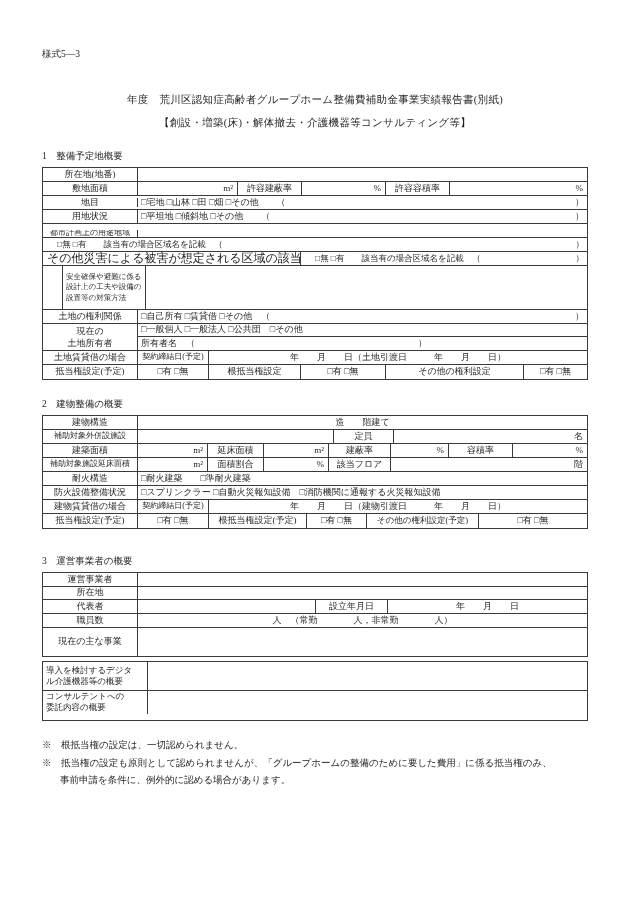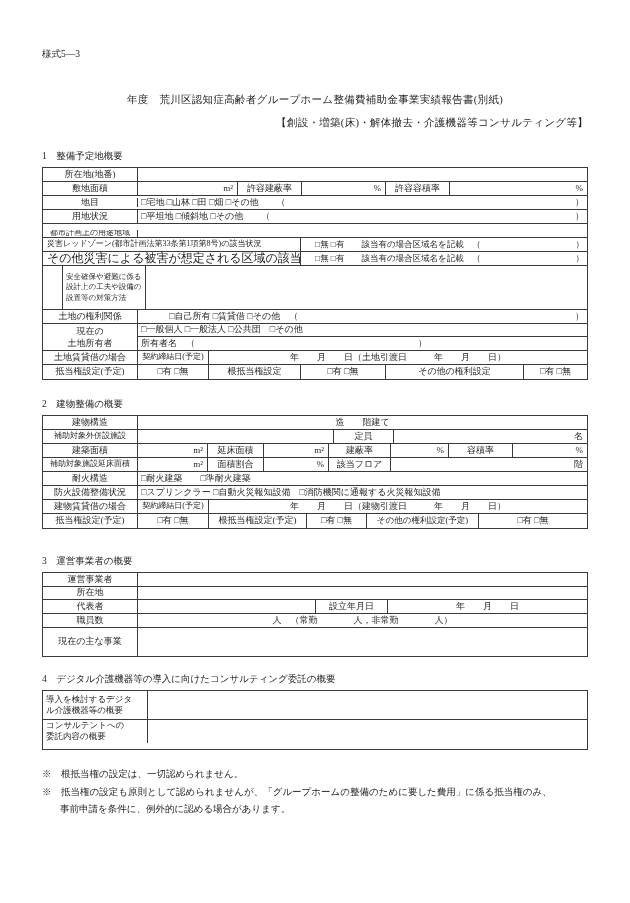--- a/index.html
+++ b/index.html
@@ -7,21 +7,21 @@
     width:630px;height:903px;background:#e8e8e8;
     font-family:"Liberation Serif","DejaVu Serif",serif;
   }
   .page{
     position:relative;width:630px;height:903px;background:#ffffff;
     color:#1f1f1f;font-size:9px;overflow:hidden;box-sizing:border-box;
     padding:0 42px;
   }
   .form-number{padding-top:48px;font-size:9.5px;}
   .doc-title{margin-top:32px;text-align:center;font-size:10.5px;letter-spacing:.3px;}
-  .doc-subtitle{margin-top:9px;text-align:right;font-size:10.5px;letter-spacing:.3px;}
+  .doc-subtitle{margin-top:9px;text-align:center;font-size:10.5px;letter-spacing:.3px;}
   .sec-h{font-size:9.5px;}
   .sec-h-1{margin-top:20px;}
   .sec-h-2{margin-top:18px;}
   .sec-h-3{margin-top:26px;}
   .sec-h-4{margin-top:16px;}
   .jtable{
     margin-top:4px;border:1px solid #3a3a3a;width:546px;box-sizing:border-box;
     background:#fff;
   }
   .jrow{display:flex;box-sizing:border-box;}
@@ -80,21 +80,20 @@
           <div class="jcell paren" style="flex: 1 1 0px;">
             <span>□平坦地 □傾斜地 □その他　　（</span>
             <span>）</span>
           </div>
         </div>
         <div class="jrow" style="height: 14px;">
           <div class="jcell a-c" style="width: 95px; font-size: 8px; margin-top: 6px;">都市計画上の用途地域</div>
           <div class="jcell" style="flex: 1 1 0px;"></div>
         </div>
         <div class="jrow" style="height: 14px;">
-          <div class="jcell a-l" style="width: 258px; font-size: 8px;">災害レッドゾーン(都市計画法第33条第1項第8号)の該当状況</div>
           <div class="jcell paren" style="flex: 1 1 0px; font-size: 8.5px; padding-left: 14px;">
             <span>□無 □有　　該当有の場合区域名を記載　（</span>
             <span>）</span>
           </div>
         </div>
         <div class="jrow" style="height: 14px;">
           <div class="jcell a-l" style="width: 258px; font-size: 12px;">その他災害による被害が想定される区域の該当状況</div>
           <div class="jcell paren" style="flex: 1 1 0px; font-size: 8.5px; padding-left: 14px;">
             <span>□無 □有　　該当有の場合区域名を記載　（</span>
             <span>）</span>
@@ -102,21 +101,21 @@
         </div>
         <div class="jrow" style="height: 44px;">
           <div class="jcell" style="width: 20px;"></div>
           <div class="jcell ml" style="width: 83px; font-size: 7.5px;">
             <div>安全確保や避難に係る</div>
             <div>設計上の工夫や設備の</div>
             <div>設置等の対策方法</div>
           </div>
           <div class="jcell" style="flex: 1 1 0px;"></div>
         </div>
-        <div class="jrow" style="height: 14px; gap: 28px;">
+        <div class="jrow" style="height: 14px;">
           <div class="jcell a-c" style="width: 95px;">土地の権利関係</div>
           <div class="jcell paren" style="flex: 1 1 0px;">
             <span>□自己所有 □賃貸借 □その他　（</span>
             <span>）</span>
           </div>
         </div>
         <div class="jrow">
           <div class="jcell ml ml-c" style="width: 95px;">
             <div>現在の</div>
             <div>土地所有者</div>
@@ -217,21 +216,20 @@
         </div>
         <div class="jrow" style="height: 14px;">
           <div class="jcell a-c" style="width: 95px;">職員数</div>
           <div class="jcell a-c" style="flex: 1 1 0px;">人　（常勤　　　　人，非常勤　　　　人）</div>
         </div>
         <div class="jrow" style="height: 28px;">
           <div class="jcell a-c" style="width: 95px;">現在の主な事業</div>
           <div class="jcell" style="flex: 1 1 0px;"></div>
         </div>
       </div>
-      <div class="sec-h sec-h-4">4　デジタル介護機器等の導入に向けたコンサルティング委託の概要</div>
       <div class="jtable jt-4">
         <div class="jrow" style="height: 29px;">
           <div class="jcell ml" style="width: 105px; font-size: 8.5px;">
             <div>導入を検討するデジタ</div>
             <div>ル介護機器等の概要</div>
           </div>
           <div class="jcell" style="flex: 1 1 0px;"></div>
         </div>
         <div class="jrow" style="height: 29px; flex-direction: column;">
           <div class="jcell ml" style="width: 105px; font-size: 8.5px;">

